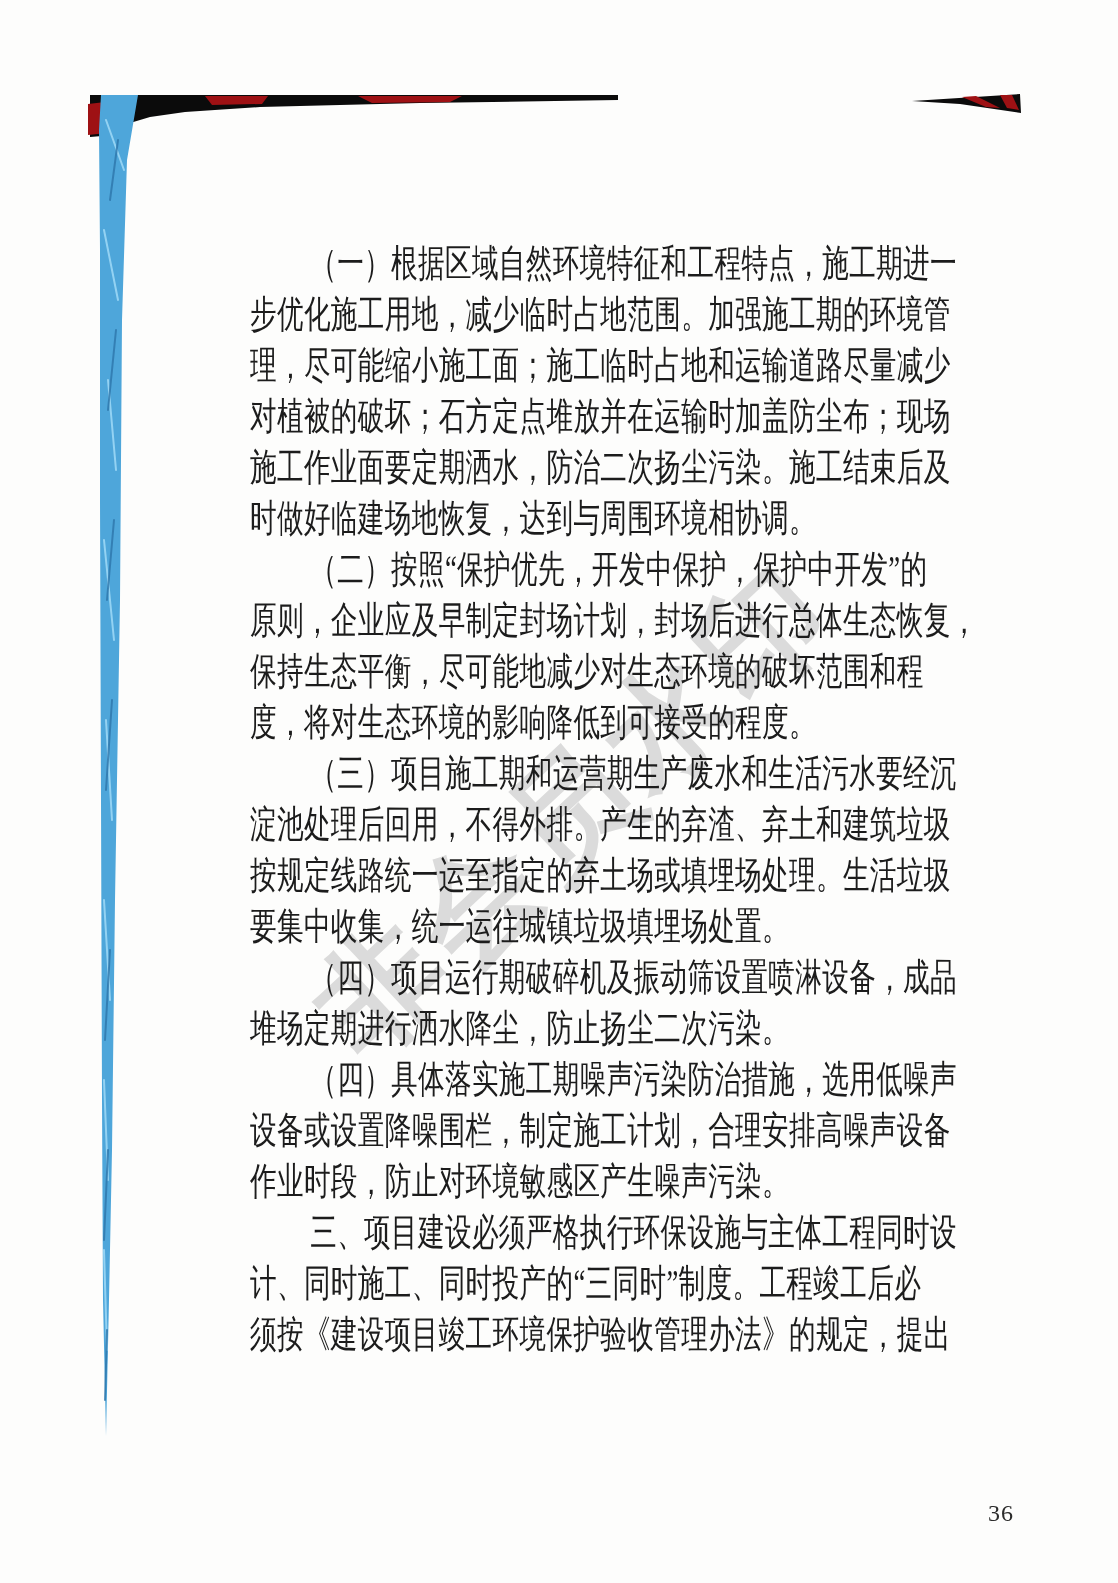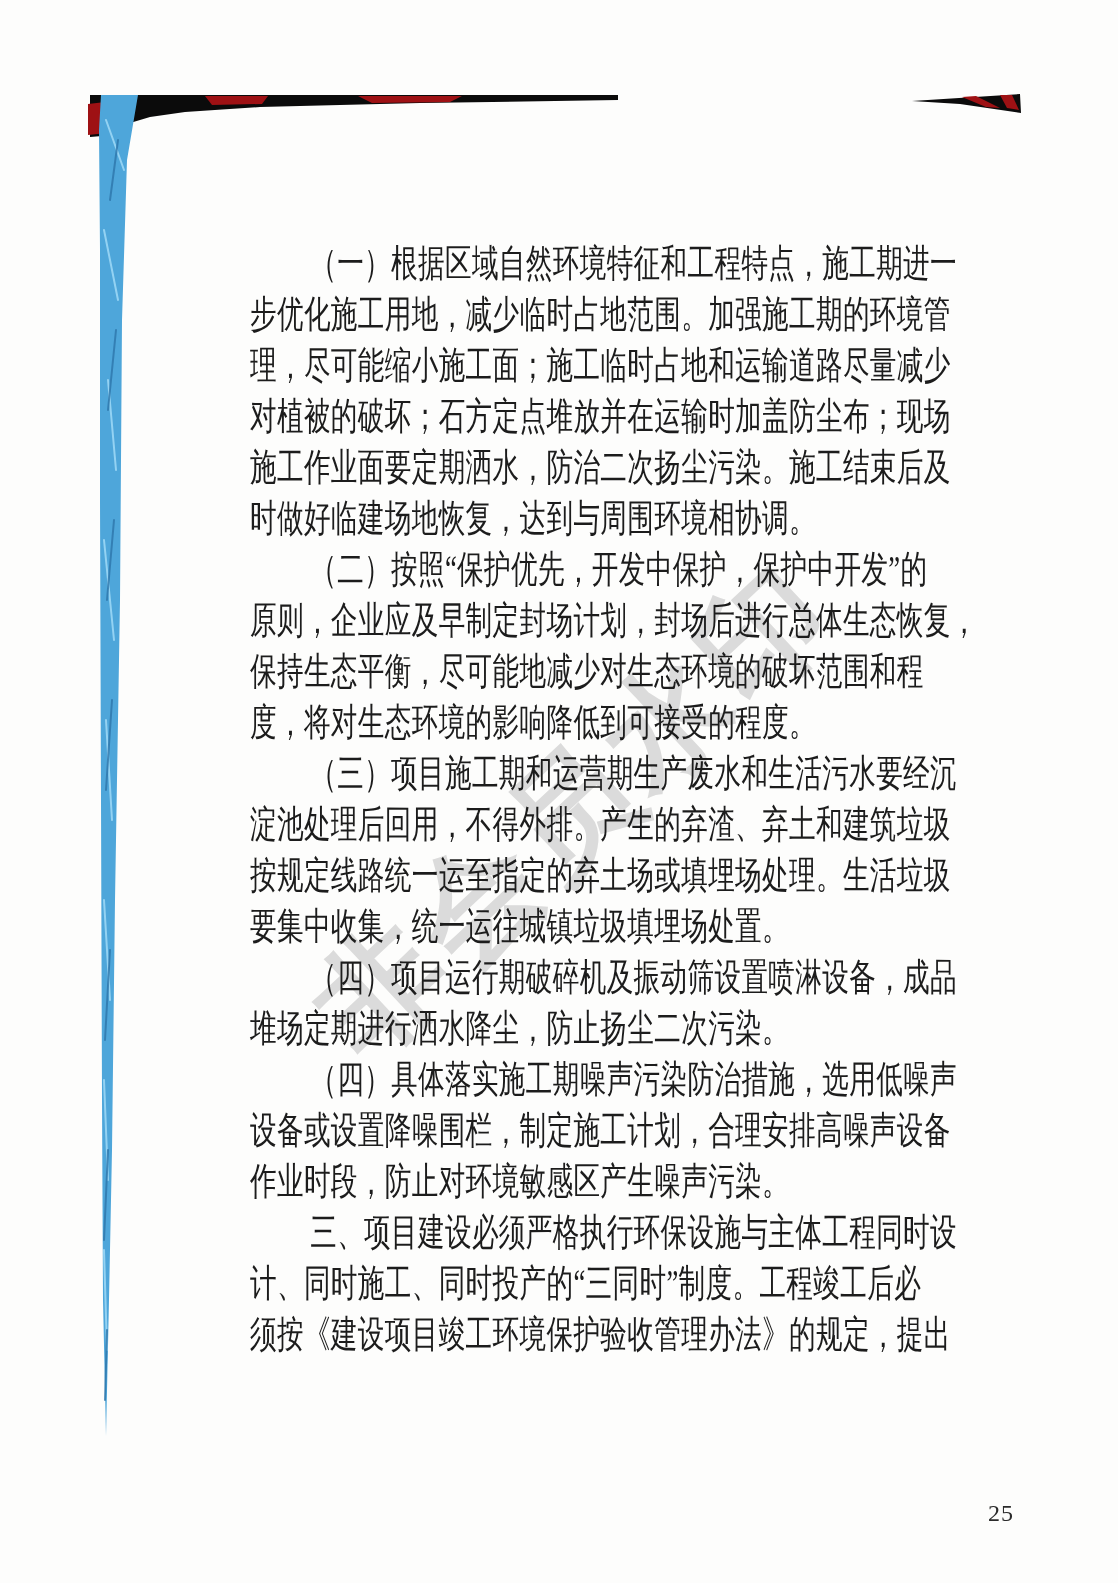--- a/index.html
+++ b/index.html
@@ -87,15 +87,15 @@
       <div class="line">设备或设置降噪围栏，制定施工计划，合理安排高噪声设备</div>
       <div class="line">作业时段，防止对环境敏感区产生噪声污染。</div>
     </div>
     <div>
       <div class="line fl">三、项目建设必须严格执行环保设施与主体工程同时设</div>
       <div class="line">计、同时施工、同时投产的“三同时”制度。工程竣工后必</div>
       <div class="line">须按《建设项目竣工环境保护验收管理办法》的规定，提出</div>
     </div>
   </div>
 
-  <div class="pageno">25</div>
+  <div class="pageno">36</div>
 
 </div>
 
 </body></html>

